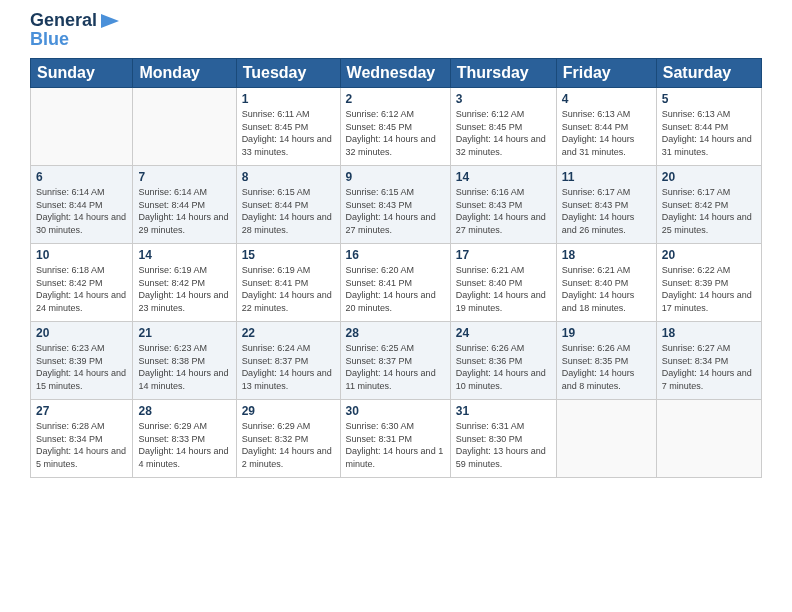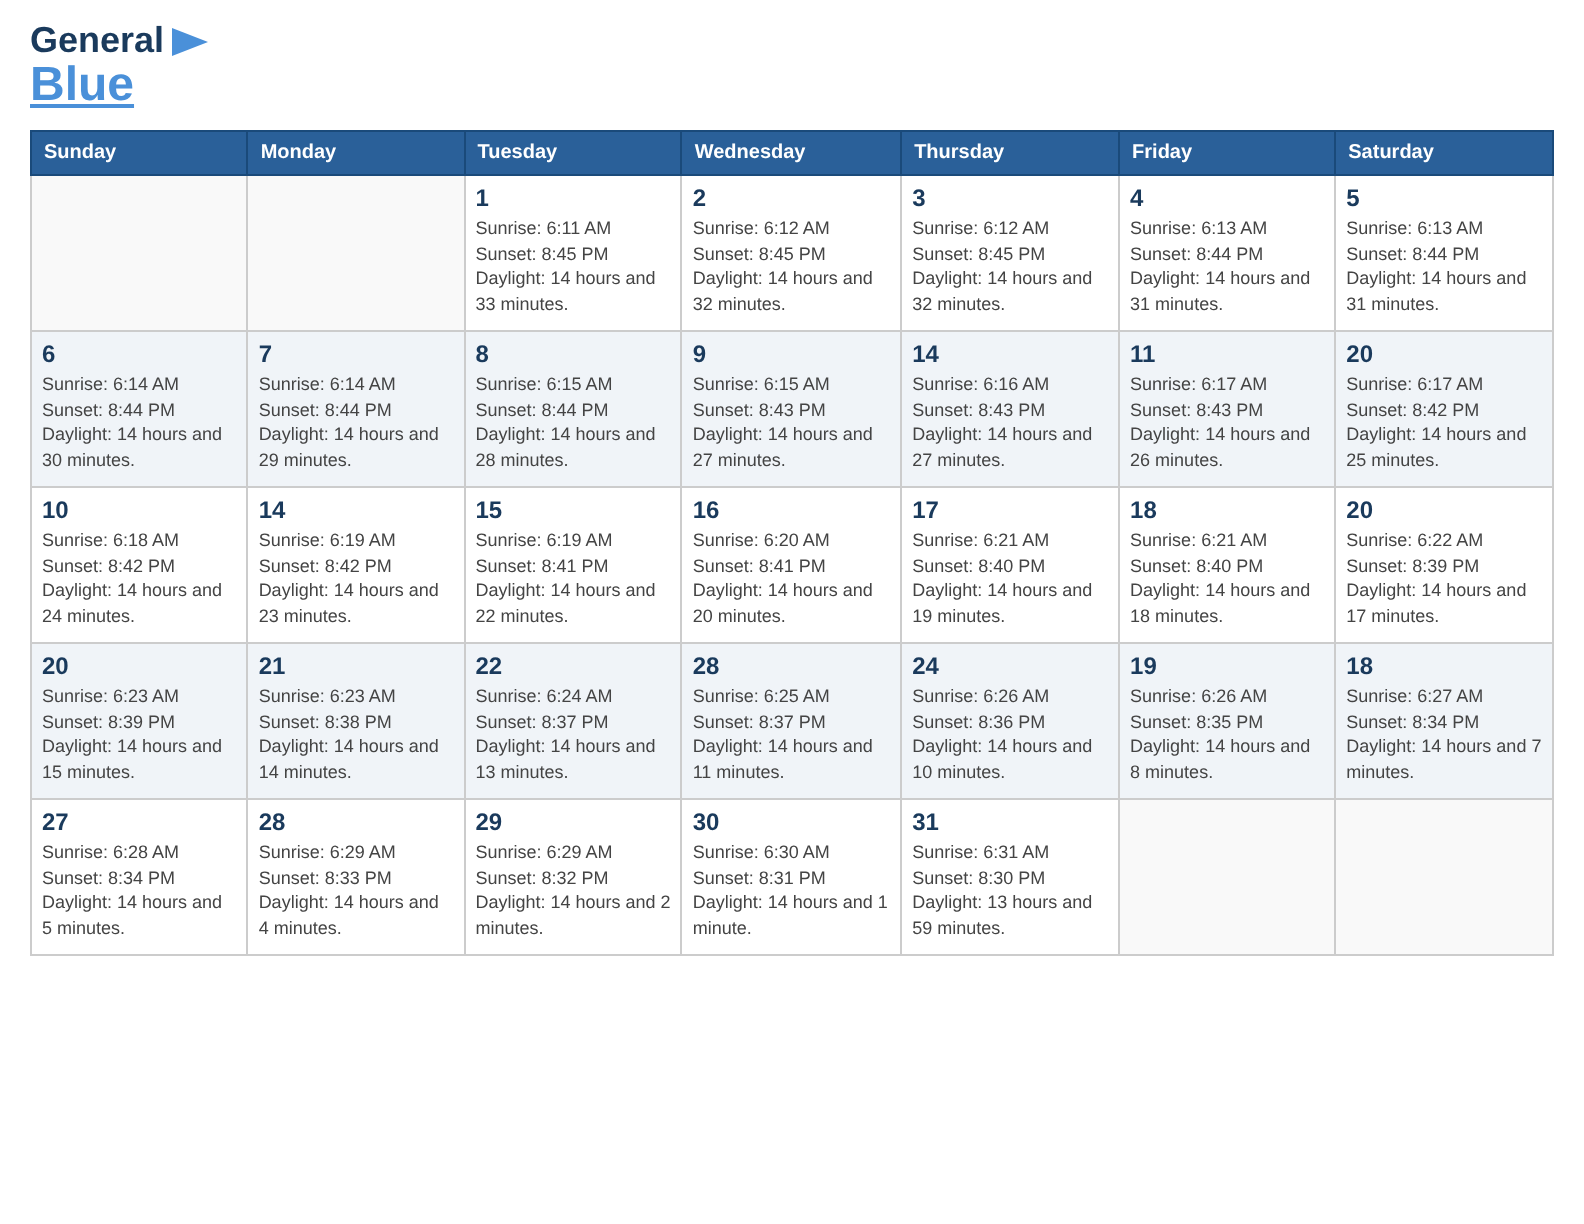--- a/index.html
+++ b/index.html
@@ -7,21 +7,21 @@
       width: 792px;
       height: 612px;
       font-family: Arial, sans-serif;
       background: #fff;
       overflow: hidden;
     }
     .page {
       width: 792px;
       height: 440px;
       background: #fff;
-      padding: 10px 15px;
+      padding: 10px 30px;
     }
     .header {
       display: flex;
       justify-content: space-between;
       align-items: flex-start;
       margin-bottom: 8px;
     }
     .logo {
       display: flex;
       align-items: center;
@@ -40,21 +40,21 @@
       color: #333;
     }
     .calendar {
       width: 100%;
       border-collapse: collapse;
       border: 1px solid #ccc;
     }
     .calendar th {
       background: #2a6099;
       color: #fff;
-      font-size: 10px;
+      font-size: 16px;
       font-weight: bold;
       padding: 5px 6px;
       text-align: left;
       border: 1px solid #1a4a7a;
     }
     .calendar td {
       border: 1px solid #ccc;
       vertical-align: top;
       padding: 4px 5px;
       font-size: 9.5px;
@@ -88,21 +88,21 @@
 <div class="page">
   <div class="header">
     <div class="logo">
   <div>
     <div style="display:flex;align-items:center;gap:2px;">
       <span style="font-size:18px;font-weight:bold;color:#1a3a5c;">General</span>
       <svg width="22" height="18" viewBox="0 0 22 18">
         <polygon points="2,2 20,9 2,16" fill="#4a90d9"></polygon>
       </svg>
     </div>
-    <div style="font-size:24px;font-weight:bold;color:#4a90d9;margin-top:-2px;text-decoration:underline;">Blue</div>
+    <div style="font-size:18px;font-weight:bold;color:#4a90d9;margin-top:-2px;">Blue</div>
   </div>
 </div>
     <div class="title-block">
       <div class="main-title"></div>
       <div class="sub-title"></div>
     </div>
   </div>
 
   <table class="calendar">
     <thead>

